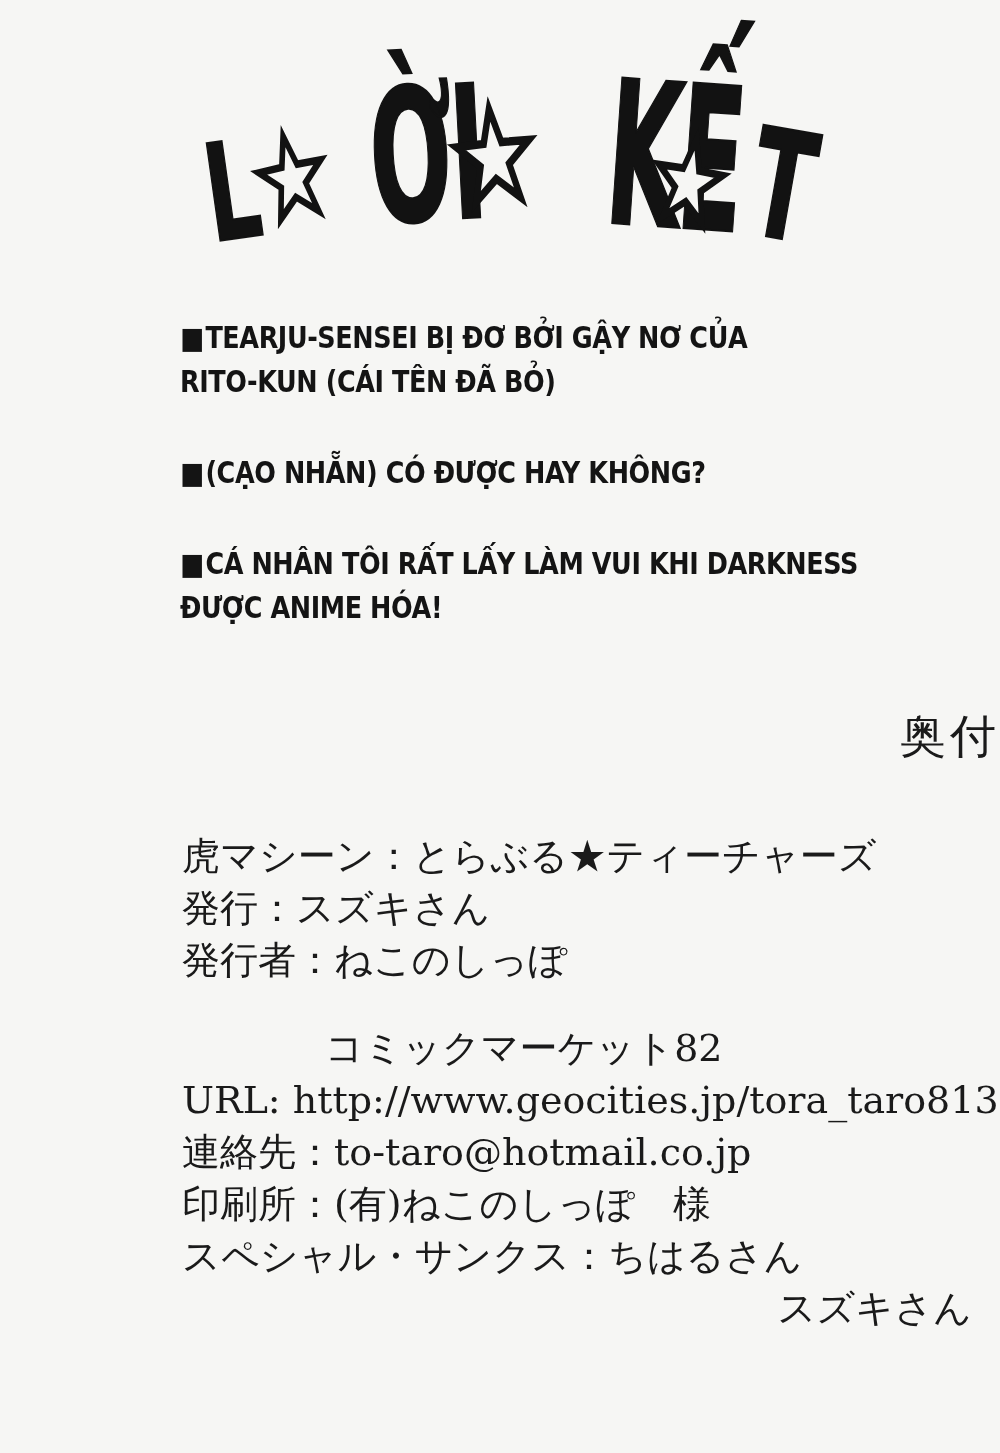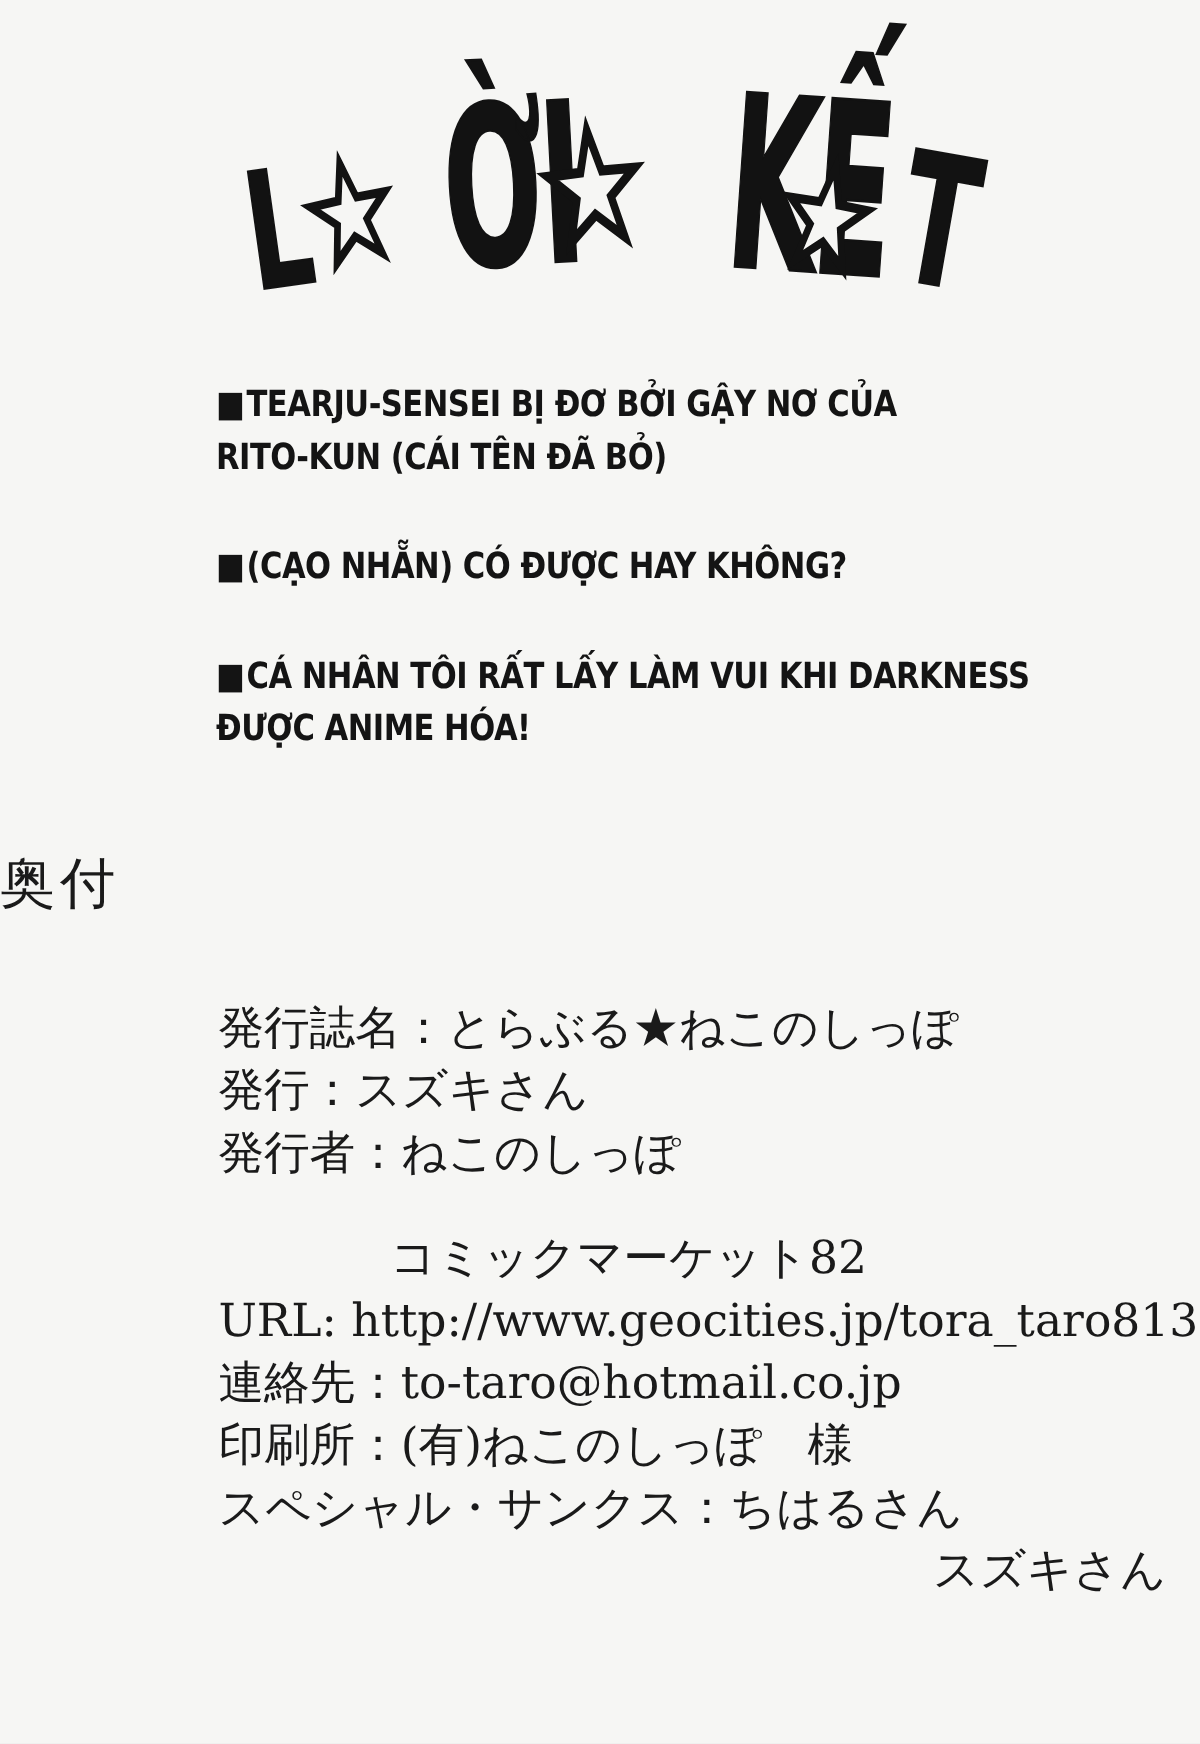--- a/index.html
+++ b/index.html
@@ -62,21 +62,21 @@
     transform-origin: left top;
     margin-bottom: 47px;
   }
   .bullet .bmark { margin-right: 2px; }
 
   
   .okuzuke-heading {
     position: absolute;
     left: 0; top: 706px;
     width: 1000px;
-    text-align: left;
+    text-align: right;
     font-family: "DejaVu Serif", "Liberation Serif", serif;
     font-size: 46px;
     letter-spacing: 4px;
     color: #1a1a1a;
   }
   .colophon {
     position: absolute;
     left: 182px; top: 830px;
     width: 790px;
     font-family: "DejaVu Serif", "Liberation Serif", serif;
@@ -120,21 +120,21 @@
     <div class="bullet"><span class="bmark">■</span><span>TEARJU-SENSEI BỊ ĐƠ BỞI GẬY NƠ CỦA
 RITO-KUN (CÁI TÊN ĐÃ BỎ)</span></div>
     <div class="bullet"><span class="bmark">■</span><span>(CẠO NHẴN) CÓ ĐƯỢC HAY KHÔNG?</span></div>
     <div class="bullet"><span class="bmark">■</span><span>CÁ NHÂN TÔI RẤT LẤY LÀM VUI KHI DARKNESS
 ĐƯỢC ANIME HÓA!</span></div>
   </div>
 
   <div class="okuzuke-heading">奥付</div>
 
   <div class="colophon">
-    <div class="cline">発行誌名：とらぶる★ねこのしっぽ</div>
+    <div class="cline">虎マシーン：とらぶる★ティーチャーズ</div>
     <div class="cline">発行：スズキさん</div>
     <div class="cline">発行者：ねこのしっぽ</div>
     <div class="cline indent-event">コミックマーケット82</div>
     <div class="cline">URL: http://www.geocities.jp/tora_taro813</div>
     <div class="cline">連絡先：to-taro@hotmail.co.jp</div>
     <div class="cline">印刷所：(有)ねこのしっぽ　様</div>
     <div class="cline">スペシャル・サンクス：ちはるさん</div>
     <div class="cline indent-thanks">スズキさん</div>
   </div>
 

